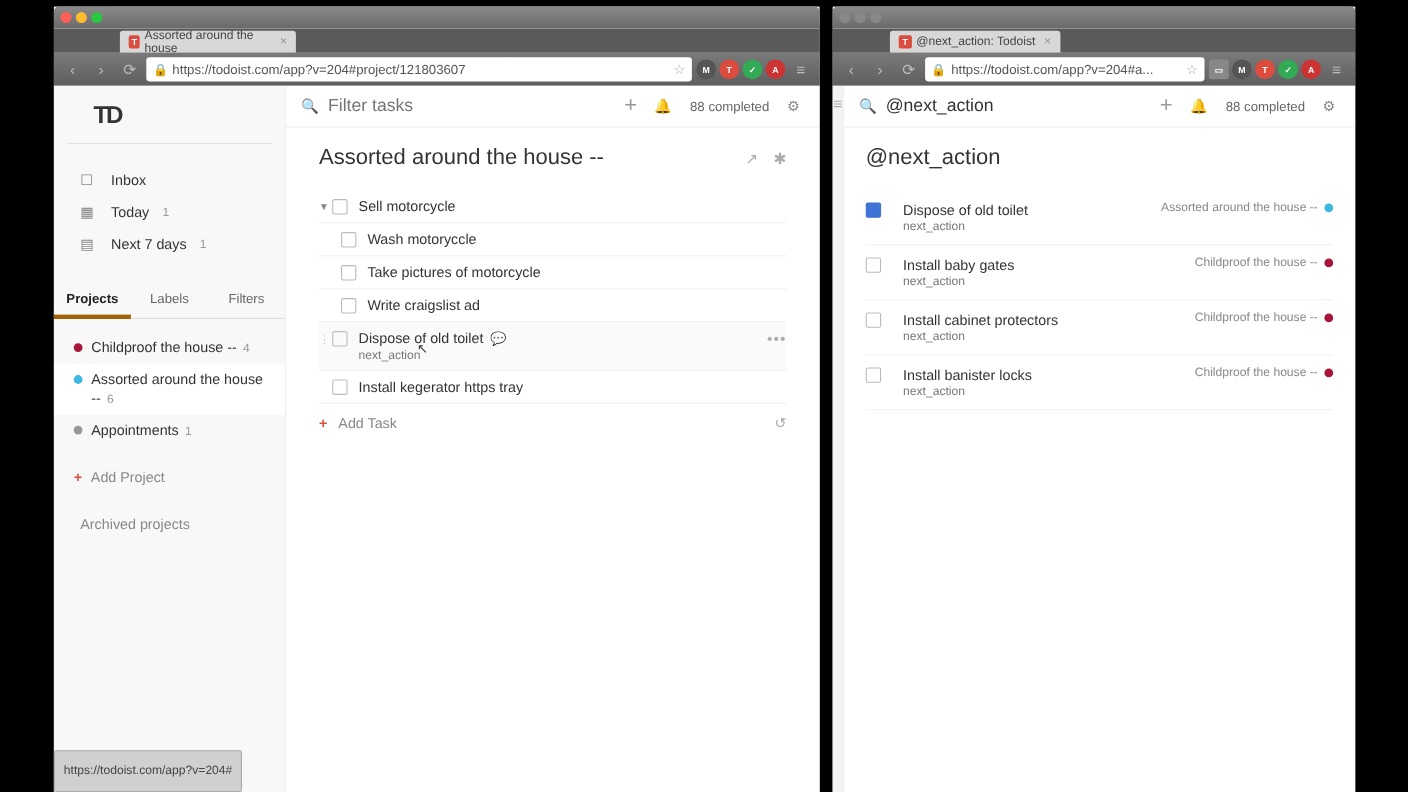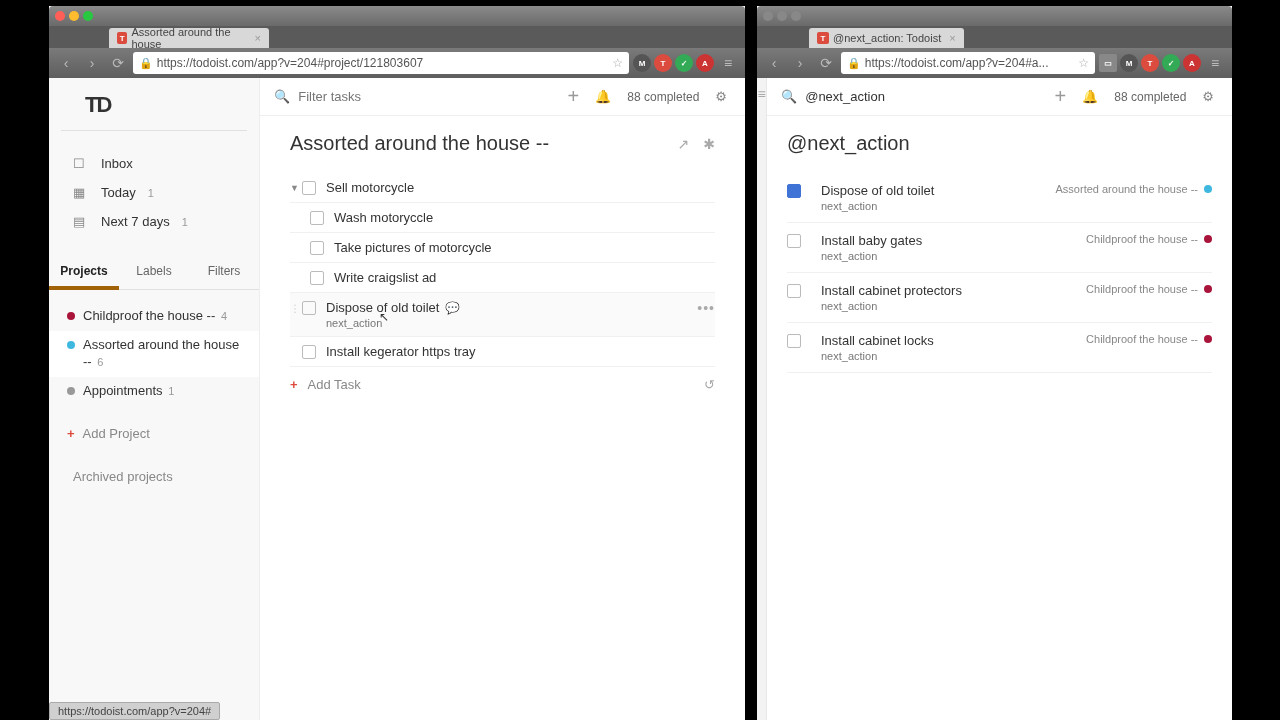--- a/index.html
+++ b/index.html
@@ -37,21 +37,21 @@
 .proj-item.active { background: #fff; }
 .proj-dot { width: 8px; height: 8px; border-radius: 50%; flex-shrink: 0; margin-top: 4px; }
 .proj-name { flex: 1; }
 .add-proj { display: flex; align-items: center; gap: 8px; padding: 8px 18px; color: #888; font-size: 13px; cursor: pointer; }
 .plus { color: #db4c3f; font-weight: bold; }
 .archived { padding: 20px 24px; color: #888; font-size: 13px; }
 .main { flex: 1; display: flex; flex-direction: column; background: #fff; }
 .topbar { height: 38px; display: flex; align-items: center; padding: 0 14px; border-bottom: 1px solid #eee; gap: 8px; }
 .search-wrap { flex: 1; display: flex; align-items: center; gap: 8px; }
 .search-ic { color: #999; font-size: 13px; }
-.search-inp { border: none; outline: none; font-size: 13px; color: #999; flex: 1; }
+.search-inp { border: none; outline: none; font-size: 16px; color: #999; flex: 1; }
 .tb-item { color: #888; font-size: 13px; cursor: pointer; padding: 0 4px; }
 .tb-plus { font-size: 20px; color: #999; }
 .completed-count { font-size: 12px; color: #666; }
 .main-body { padding: 16px 30px; overflow: auto; flex: 1; }
 .proj-header { display: flex; align-items: center; margin-bottom: 18px; }
 .proj-title { font-size: 20px; font-weight: 400; color: #333; flex: 1; }
 .proj-actions { display: flex; gap: 14px; color: #aaa; font-size: 14px; }
 .task-row { display: flex; align-items: flex-start; padding: 7px 0; border-bottom: 1px solid #f0f0f0; position: relative; }
 .task-row.sub { padding-left: 20px; }
 .task-row.hov { background: #fafafa; }
@@ -66,21 +66,21 @@
 .task-more { color: #aaa; font-size: 14px; letter-spacing: 1px; }
 .comment-ic { color: #ccc; font-size: 12px; margin-left: 6px; }
 .add-task { display: flex; align-items: center; gap: 10px; padding: 10px 0; color: #888; font-size: 13px; cursor: pointer; }
 .history-ic { color: #aaa; margin-left: auto; }
 .win-right .content { display: block; }
 .win-right .main { width: 100%; }
 .r-task-row { display: flex; align-items: flex-start; padding: 10px 0; border-bottom: 1px solid #f0f0f0; }
 .r-task-left { display: flex; align-items: flex-start; flex: 1; gap: 10px; }
 .r-task-right { display: flex; align-items: center; gap: 6px; font-size: 11px; color: #888; }
 .r-proj-dot { width: 8px; height: 8px; border-radius: 50%; }
-.status-bar { position: absolute; left: 49px; bottom: 0; background: #d0d0d0; border: 1px solid #aaa; padding: 2px 8px; font-size: 11px; color: #444; border-radius: 2px; }
+.status-bar { position: absolute; left: 49px; bottom: 0; background: #d0d0d0; border: 1px solid #aaa; padding: 12px 8px; font-size: 11px; color: #444; border-radius: 2px; }
 .small-sidebar { width: 10px; background: #f3f3f3; border-right: 1px solid #e8e8e8; display: flex; justify-content: center; padding-top: 8px; color: #aaa; font-size: 14px; }
 .cursor { position: absolute; left: 330px; top: 304px; font-size: 12px; pointer-events: none; }
 </style>
 </head>
 <body>
 
 <div class="window win-left">
   <div class="titlebar">
     <div class="tl-dot" style="background:#ff5f57"></div>
     <div class="tl-dot" style="background:#febc2e"></div>
@@ -307,21 +307,21 @@
             </div>
           <div class="r-task-right">
               <span>Childproof the house --</span>
               <span class="r-proj-dot" style="background:#a8143a"></span>
             </div>
         </div>
         <div class="r-task-row">
           <div class="r-task-left">
               <span class="cbox"></span>
               <div class="task-body">
-                <div class="task-text">Install cabinet locks</div>
+                <div class="task-text">Install banister locks</div>
                 <div class="task-label"><a>next_action</a></div>
               </div>
             </div>
           <div class="r-task-right">
               <span>Childproof the house --</span>
               <span class="r-proj-dot" style="background:#a8143a"></span>
             </div>
         </div>
       </div>
     </div>

